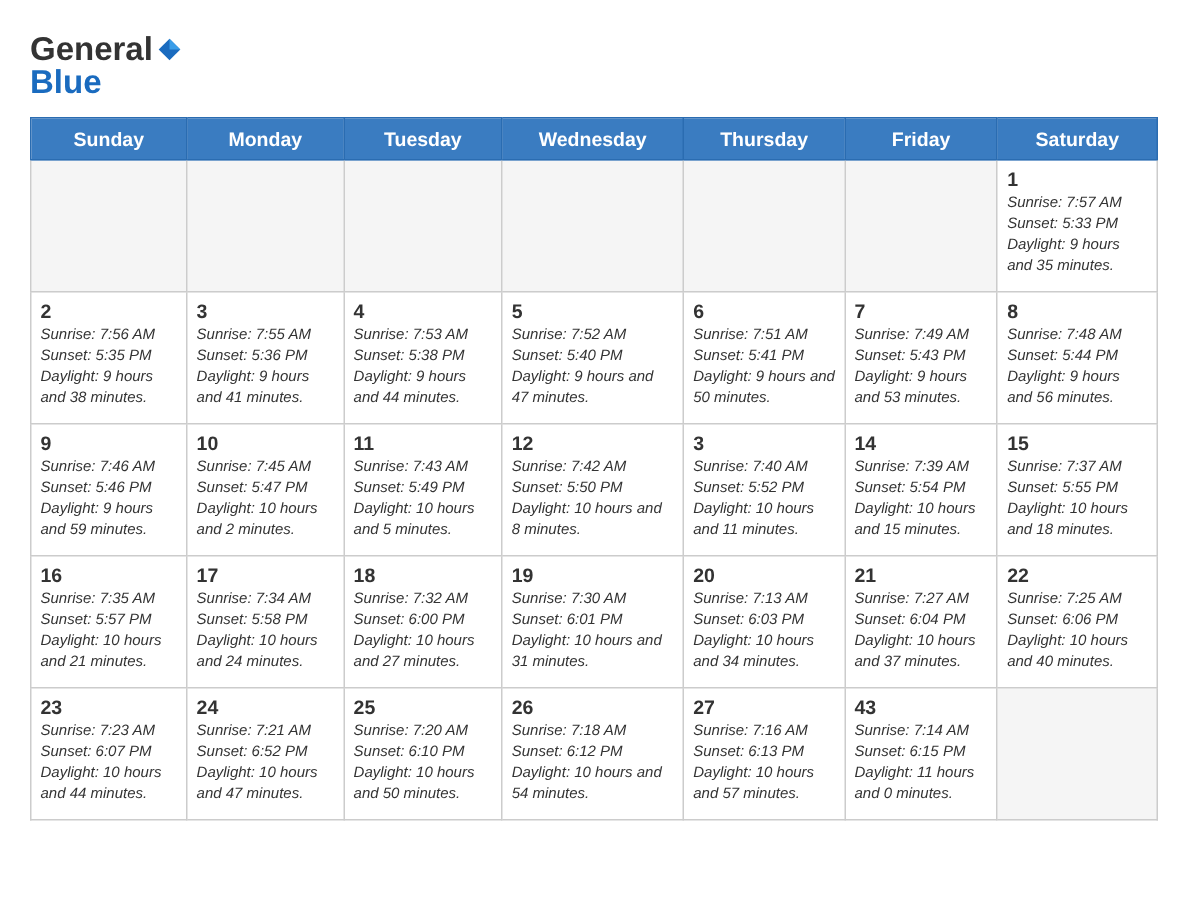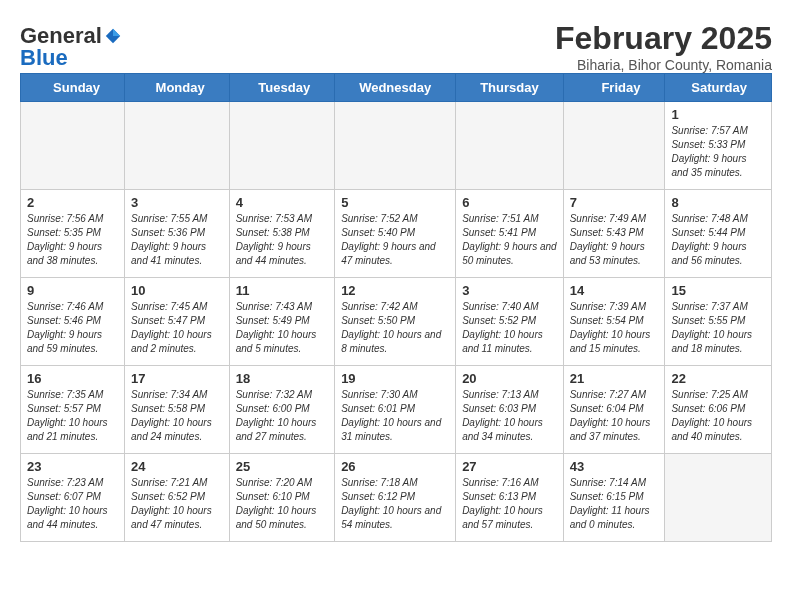--- a/index.html
+++ b/index.html
@@ -6,21 +6,22 @@
     body {
       font-family: Arial, sans-serif;
       background: #fff;
       width: 792px;
       min-height: 612px;
       padding: 20px;
     }
     .header {
       display: flex;
       justify-content: space-between;
-      align-items: center;
+      align-items: flex-end;
+      margin-bottom: 10px;
     }
     .logo {
       display: flex;
       flex-direction: column;
       align-items: flex-start;
     }
     .logo-text {
       display: flex;
       align-items: center;
       font-size: 22px;
@@ -46,21 +47,21 @@
       color: #555;
     }
     .calendar {
       width: 100%;
       border-collapse: collapse;
       border: 1px solid #ccc;
     }
     .calendar th {
       background-color: #3a7cc1;
       color: #fff;
-      text-align: right;
+      text-align: center;
       padding: 6px 24px;
       font-size: 13px;
       border: 1px solid #2a6cb1;
     }
     .calendar td {
       vertical-align: top;
       border: 1px solid #ccc;
       padding: 5px 6px;
       width: calc(100% / 7);
       min-height: 80px;
@@ -92,24 +93,20 @@
 <div class="header">
   <div class="logo">
     <div class="logo-text">
       <span class="logo-general">General</span>
       <svg class="logo-icon" viewBox="0 0 20 20">
         <polygon points="10,2 18,10 10,18 2,10" fill="#1a6bbf"></polygon>
         <polygon points="10,2 18,10 10,10" fill="#3a9de8"></polygon>
       </svg>
     </div>
     <span class="logo-blue" style="font-size:22px;font-weight:bold;margin-top:-4px;">Blue</span>
-  </div>
-  <div class="title-block">
-    <div class="month-title">February 2025</div>
-    <div class="subtitle">Biharia, Bihor County, Romania</div>
   </div>
 </div>
 
 <table class="calendar">
   <thead>
     <tr>
       <th>Sunday</th>
       <th>Monday</th>
       <th>Tuesday</th>
       <th>Wednesday</th>

